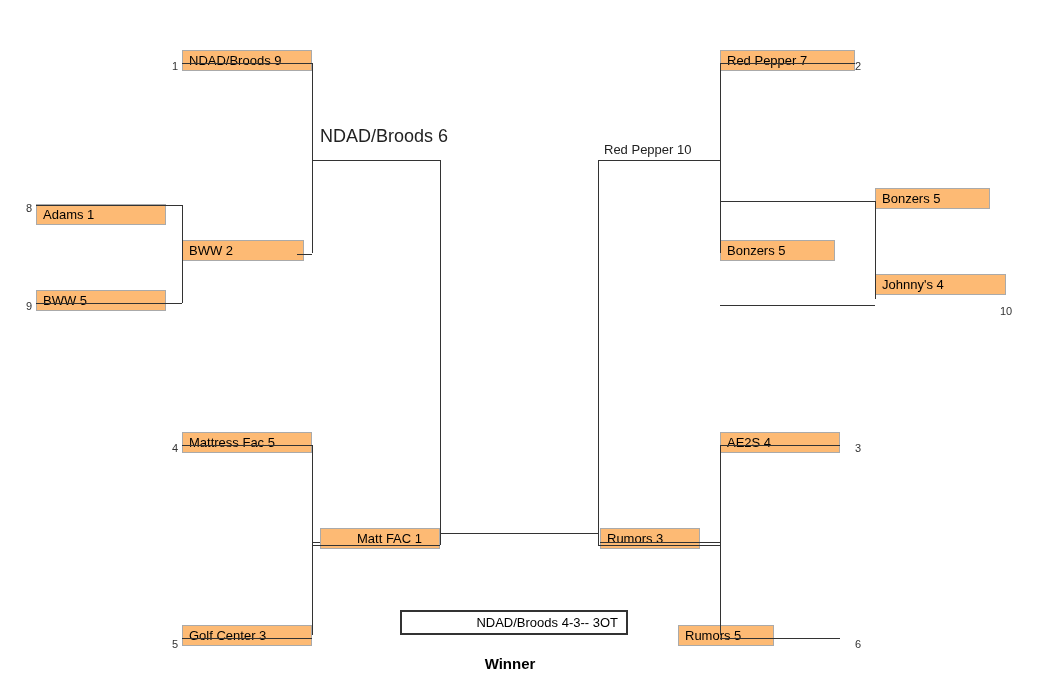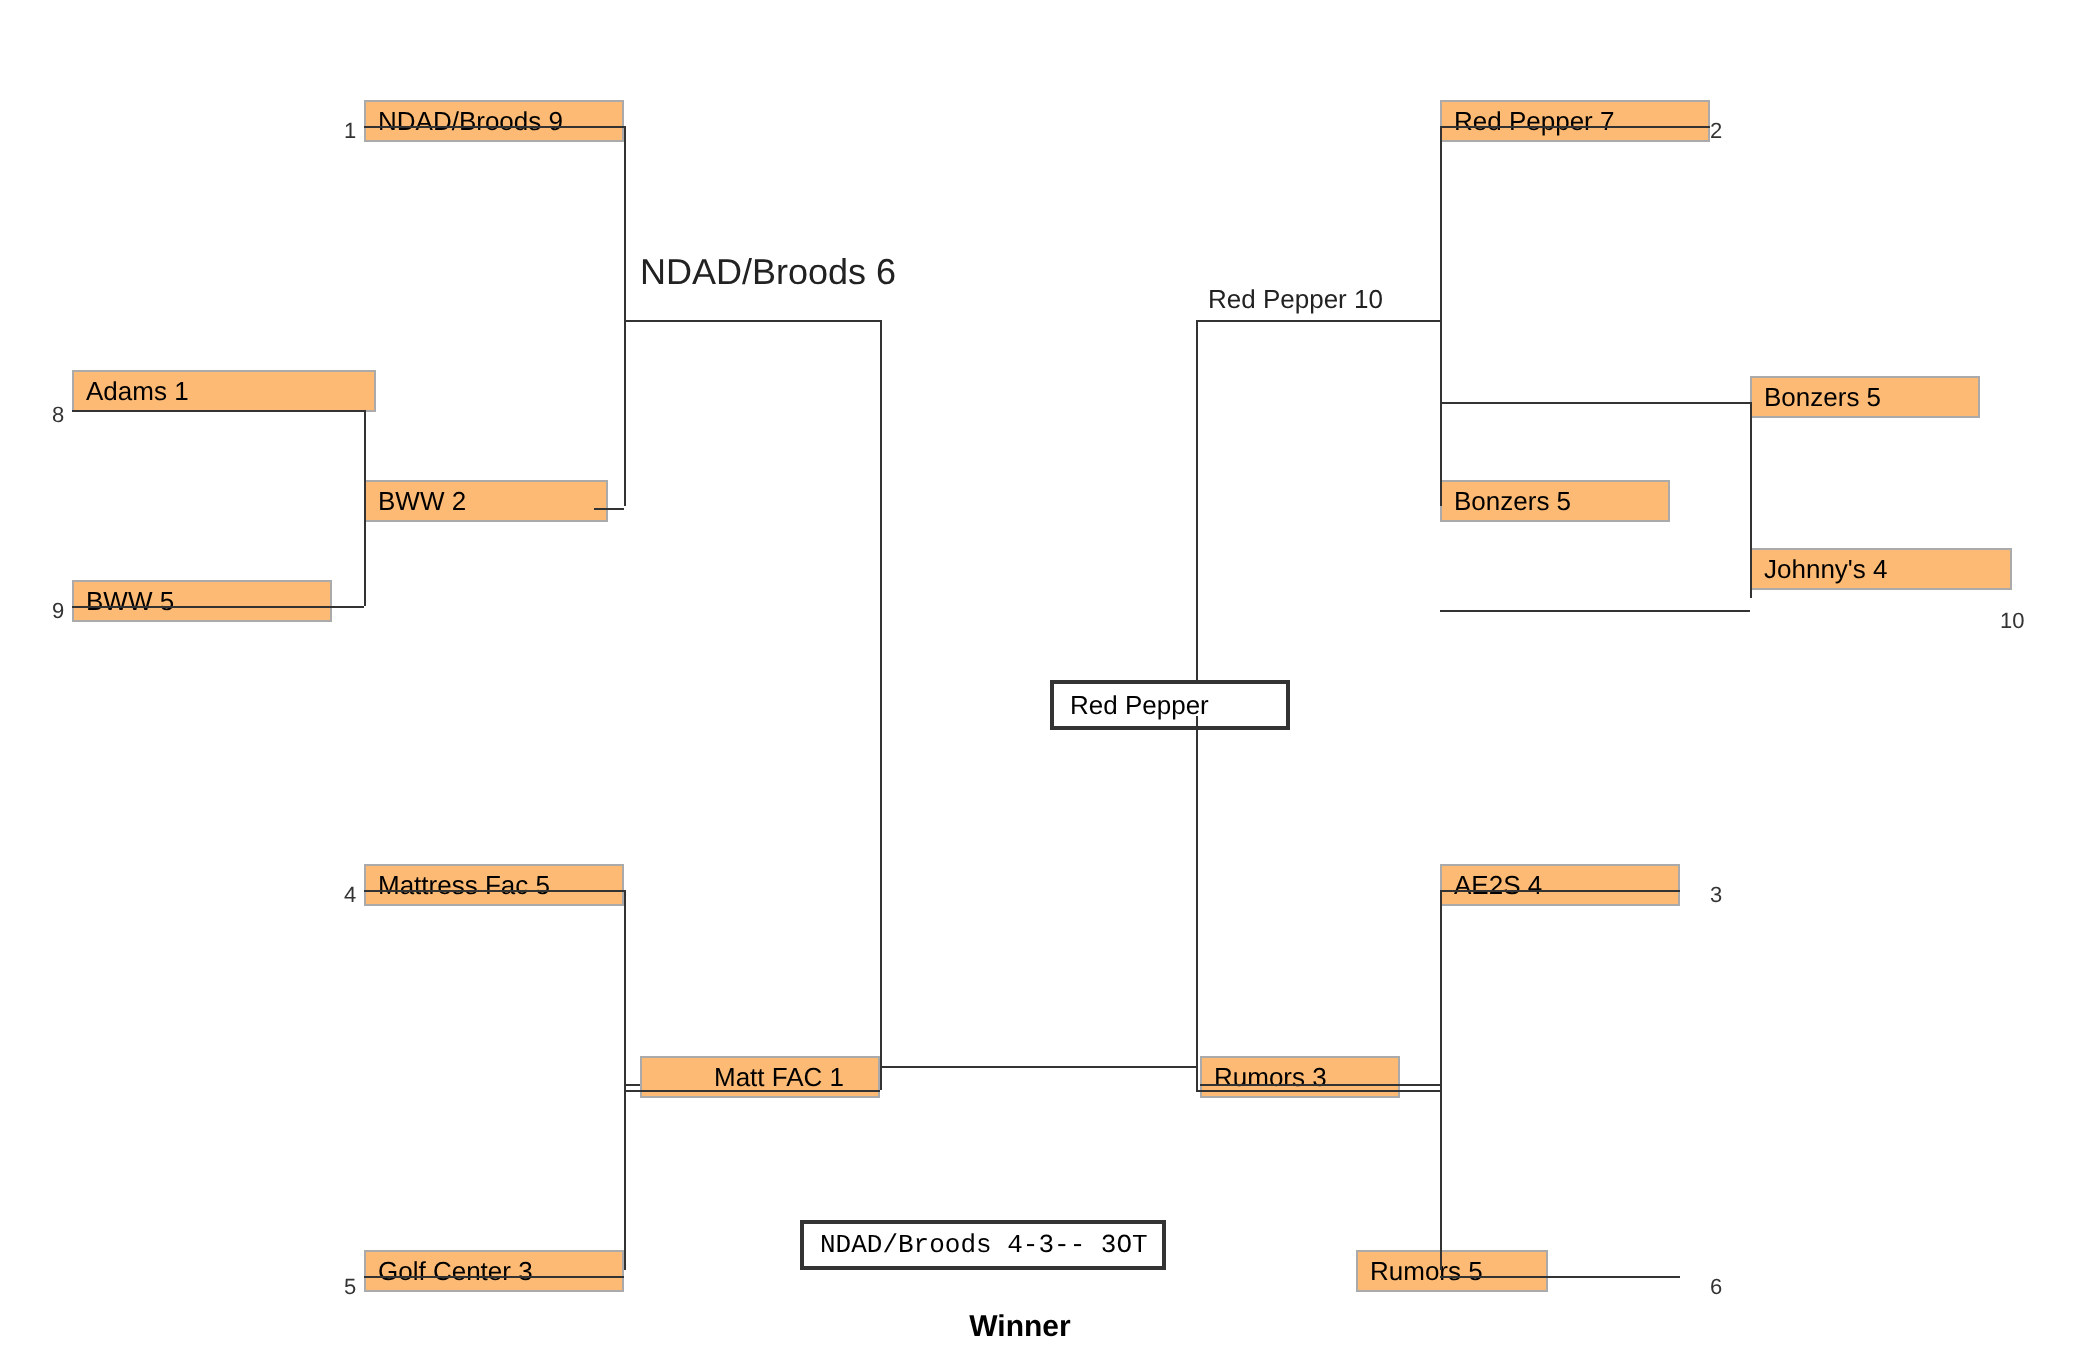--- a/index.html
+++ b/index.html
@@ -63,21 +63,21 @@
 <body>
 
 <div class="bracket-container">
 
   <span class="seed-label" style="left:172px; top:60px;">1</span>
 
   <div class="team-box" style="left:182px; top:50px; width:130px;">NDAD/Broods 9</div>
 
   <span class="seed-label" style="left:26px; top:202px;">8</span>
 
-  <div class="team-box" style="left:36px; top:185px; width:152px;">Adams 1</div>
+  <div class="team-box" style="left:36px; top:204px; width:130px;">Adams 1</div>
 
   <span class="seed-label" style="left:26px; top:300px;">9</span>
 
   <div class="team-box" style="left:36px; top:290px; width:130px;">BWW 5</div>
 
   <div class="team-box" style="left:182px; top:240px; width:122px;">BWW 2</div>
 
   <div class="line-v" style="left:312px; top:63px; height:190px;"></div>
 
   <div class="line-h" style="left:182px; top:63px; width:130px;"></div>
@@ -147,23 +147,22 @@
 
   <div class="line-v" style="left:720px; top:445px; height:190px;"></div>
   <div class="line-h" style="left:720px; top:445px; width:120px;"></div>
   <div class="line-h" style="left:720px; top:638px; width:120px;"></div>
   <div class="line-h" style="left:600px; top:542px; width:120px;"></div>
 
   <div class="line-v" style="left:598px; top:160px; height:385px;"></div>
   <div class="line-h" style="left:598px; top:160px; width:122px;"></div>
   <div class="line-h" style="left:598px; top:545px; width:122px;"></div>
 
-  <div class="final-box" style="left:525px; top:340px; width:120px;">Red Pepper</div>
 
   <div class="line-v" style="left:440px; top:358px; height:175px;"></div>
   <div class="line-v" style="left:598px; top:358px; height:175px;"></div>
   <div class="line-h" style="left:440px; top:533px; width:158px;"></div>
 
-  <div class="final-box" style="left:400px; top:610px; width:183px; text-align:right;font-family:Liberation Mono, monospace;">NDAD/Broods 4-3-- 3OT</div>
+  <div class="final-box" style="left:400px; top:610px; width:228px; text-align:right;">NDAD/Broods 4-3-- 3OT</div>
 
   <div class="winner-label" style="left:430px; top:655px; width:160px;">Winner</div>
 
 </div>
 
 </body></html>

